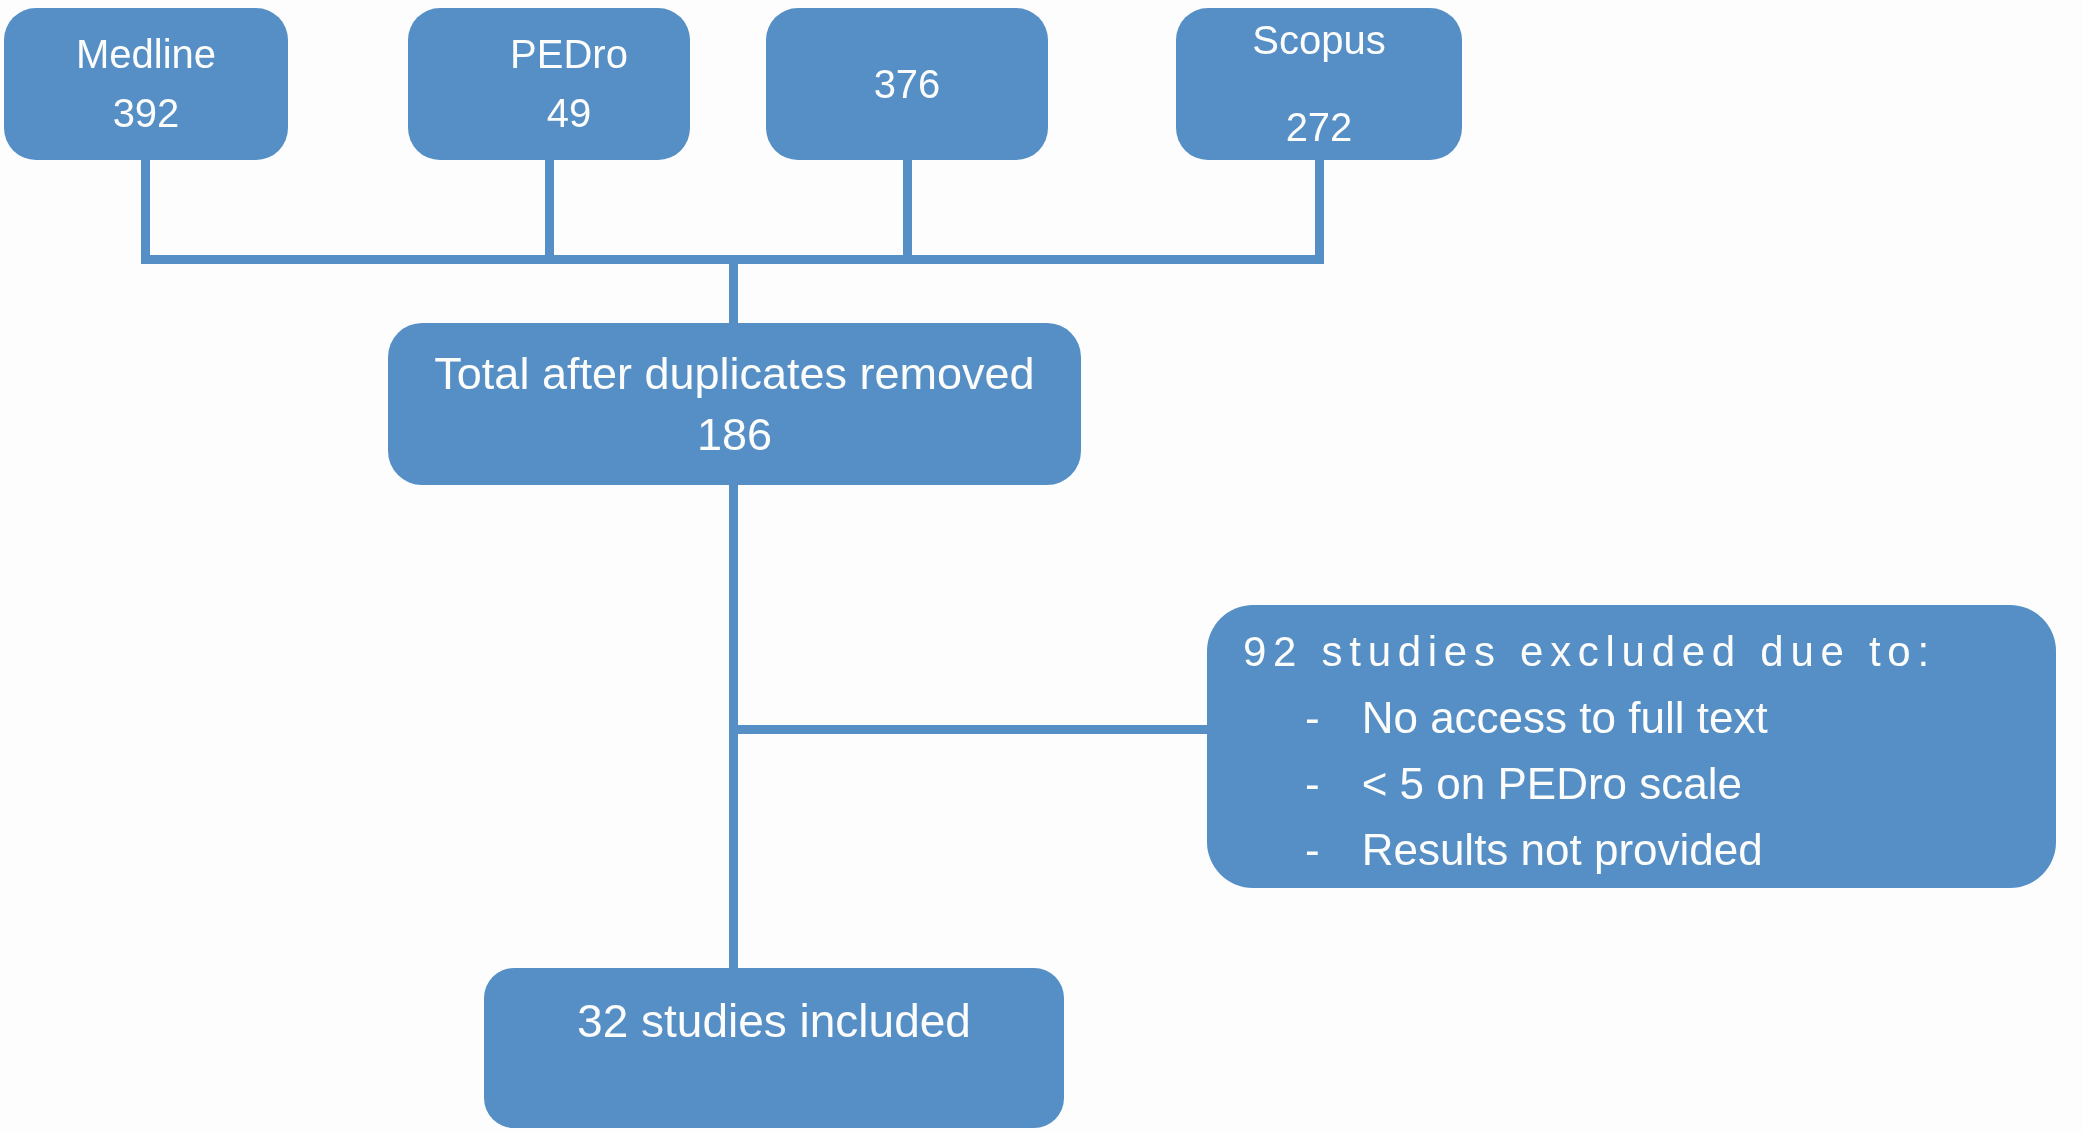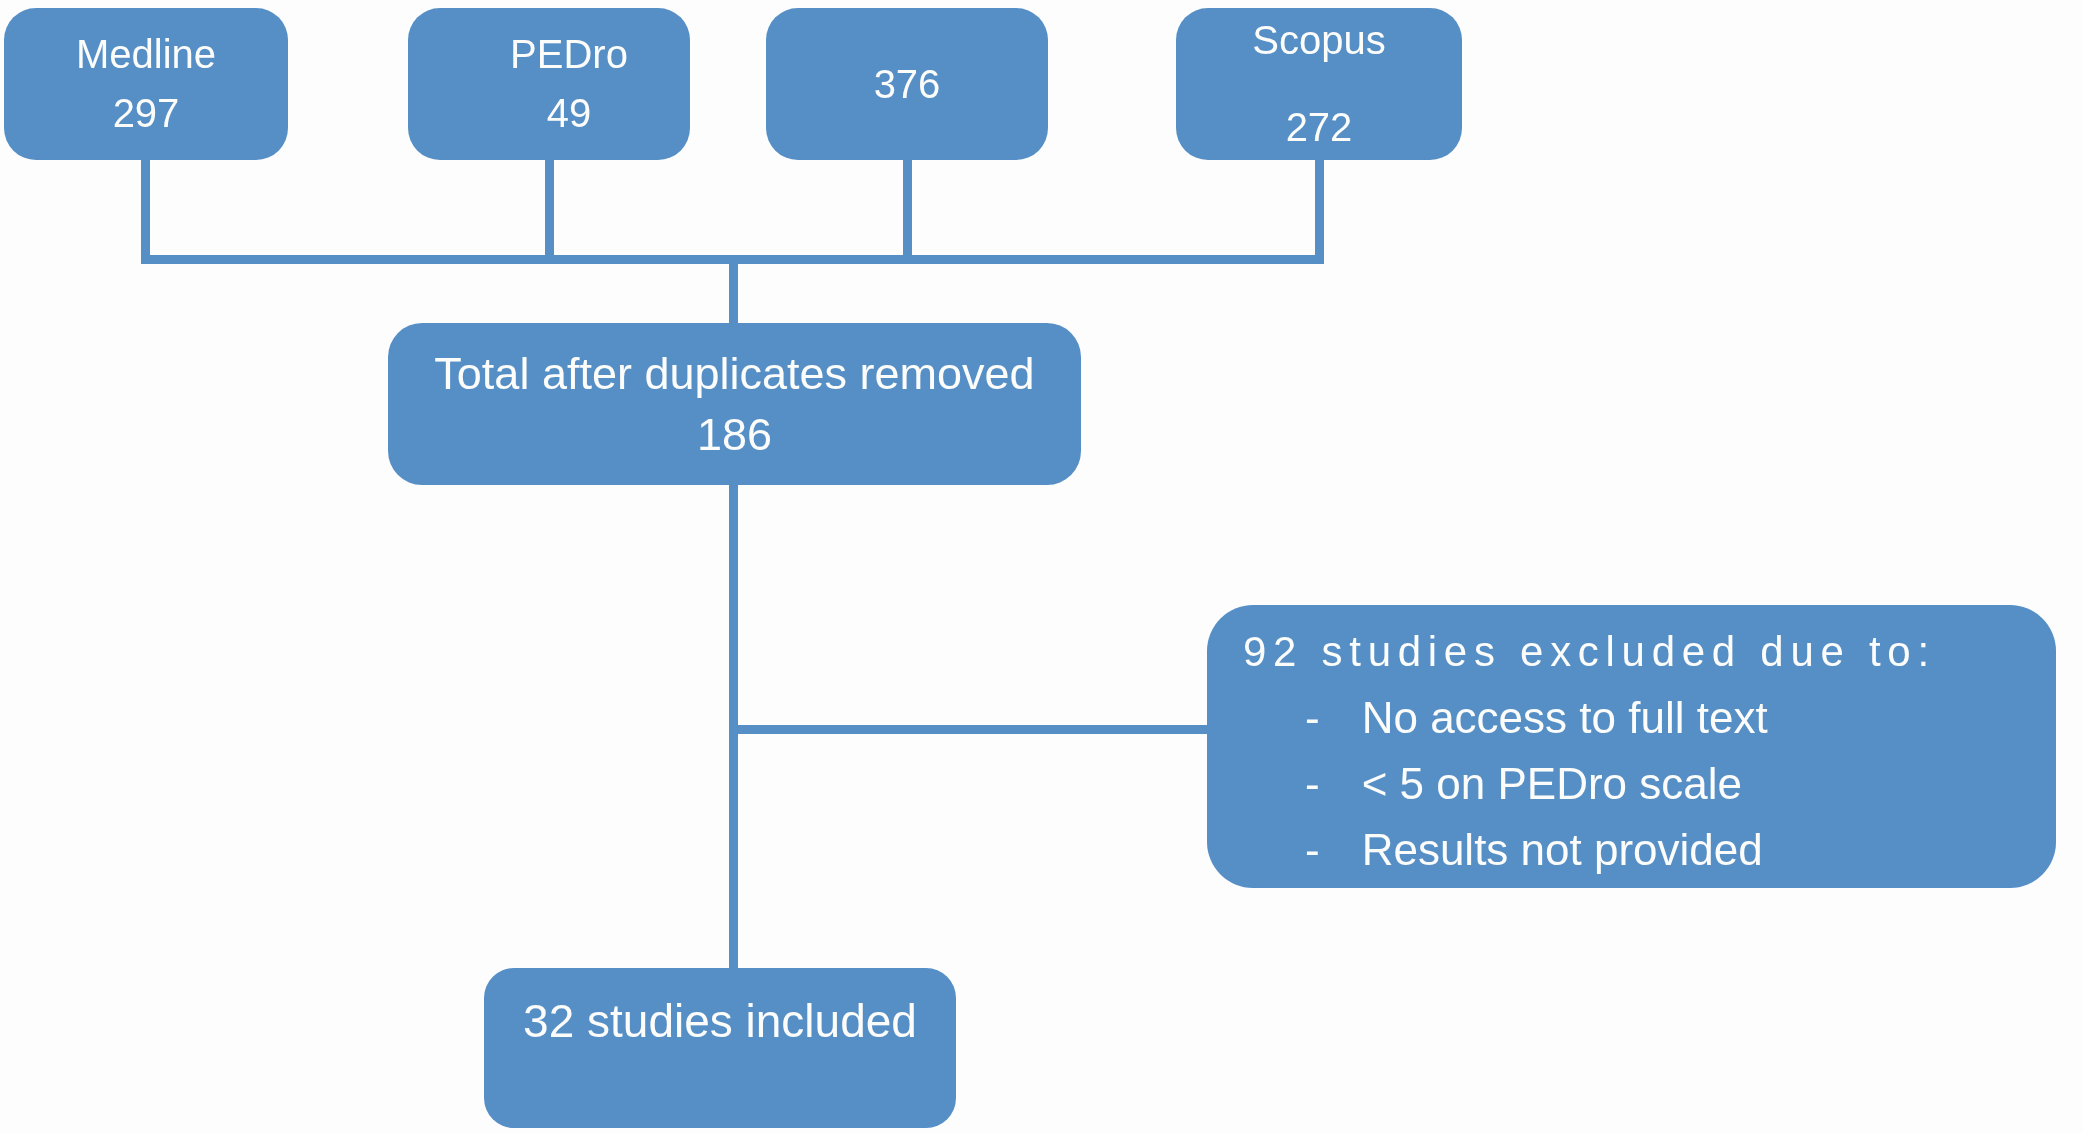--- a/index.html
+++ b/index.html
@@ -54,21 +54,21 @@
   .bullet-row{
     display:flex;
     align-items:baseline;
     line-height:66px;
     font-size:44px;
     white-space:nowrap;
   }
   .bullet-dash{margin-left:62px;}
   .bullet-text{margin-left:42px;}
   .incl-box{
-    left:484px;top:968px;width:472px;height:160px;
+    left:484px;top:968px;width:580px;height:160px;
     border-radius:30px;
     justify-content:flex-start;
     padding-top:24px;
     font-size:46px;line-height:58px;
   }
   
   .b-medline{left:4px;top:8px;width:284px;height:152px;}
   .b-pedro{left:408px;top:8px;width:282px;height:152px;padding-left:40px;}
   .b-cochrane{left:766px;top:8px;width:282px;height:152px;}
   .b-scopus{left:1176px;top:8px;width:286px;height:152px;gap:28px;}
@@ -89,21 +89,21 @@
   <div class="line l-drop-medline"></div>
   <div class="line l-drop-pedro"></div>
   <div class="line l-drop-cochrane"></div>
   <div class="line l-drop-scopus"></div>
   <div class="line l-top-rail"></div>
   <div class="line l-main-v"></div>
   <div class="line l-branch-h"></div>
 
   <div class="box src-box b-medline">
     <div class="name">Medline</div>
-    <div class="count">297</div>
+    <div class="count">392</div>
   </div>
   <div class="box src-box b-pedro">
     <div class="name">PEDro</div>
     <div class="count">49</div>
   </div>
   <div class="box src-box b-cochrane">
     <div class="count">376</div>
   </div>
   <div class="box src-box b-scopus">
     <div class="name">Scopus</div>

